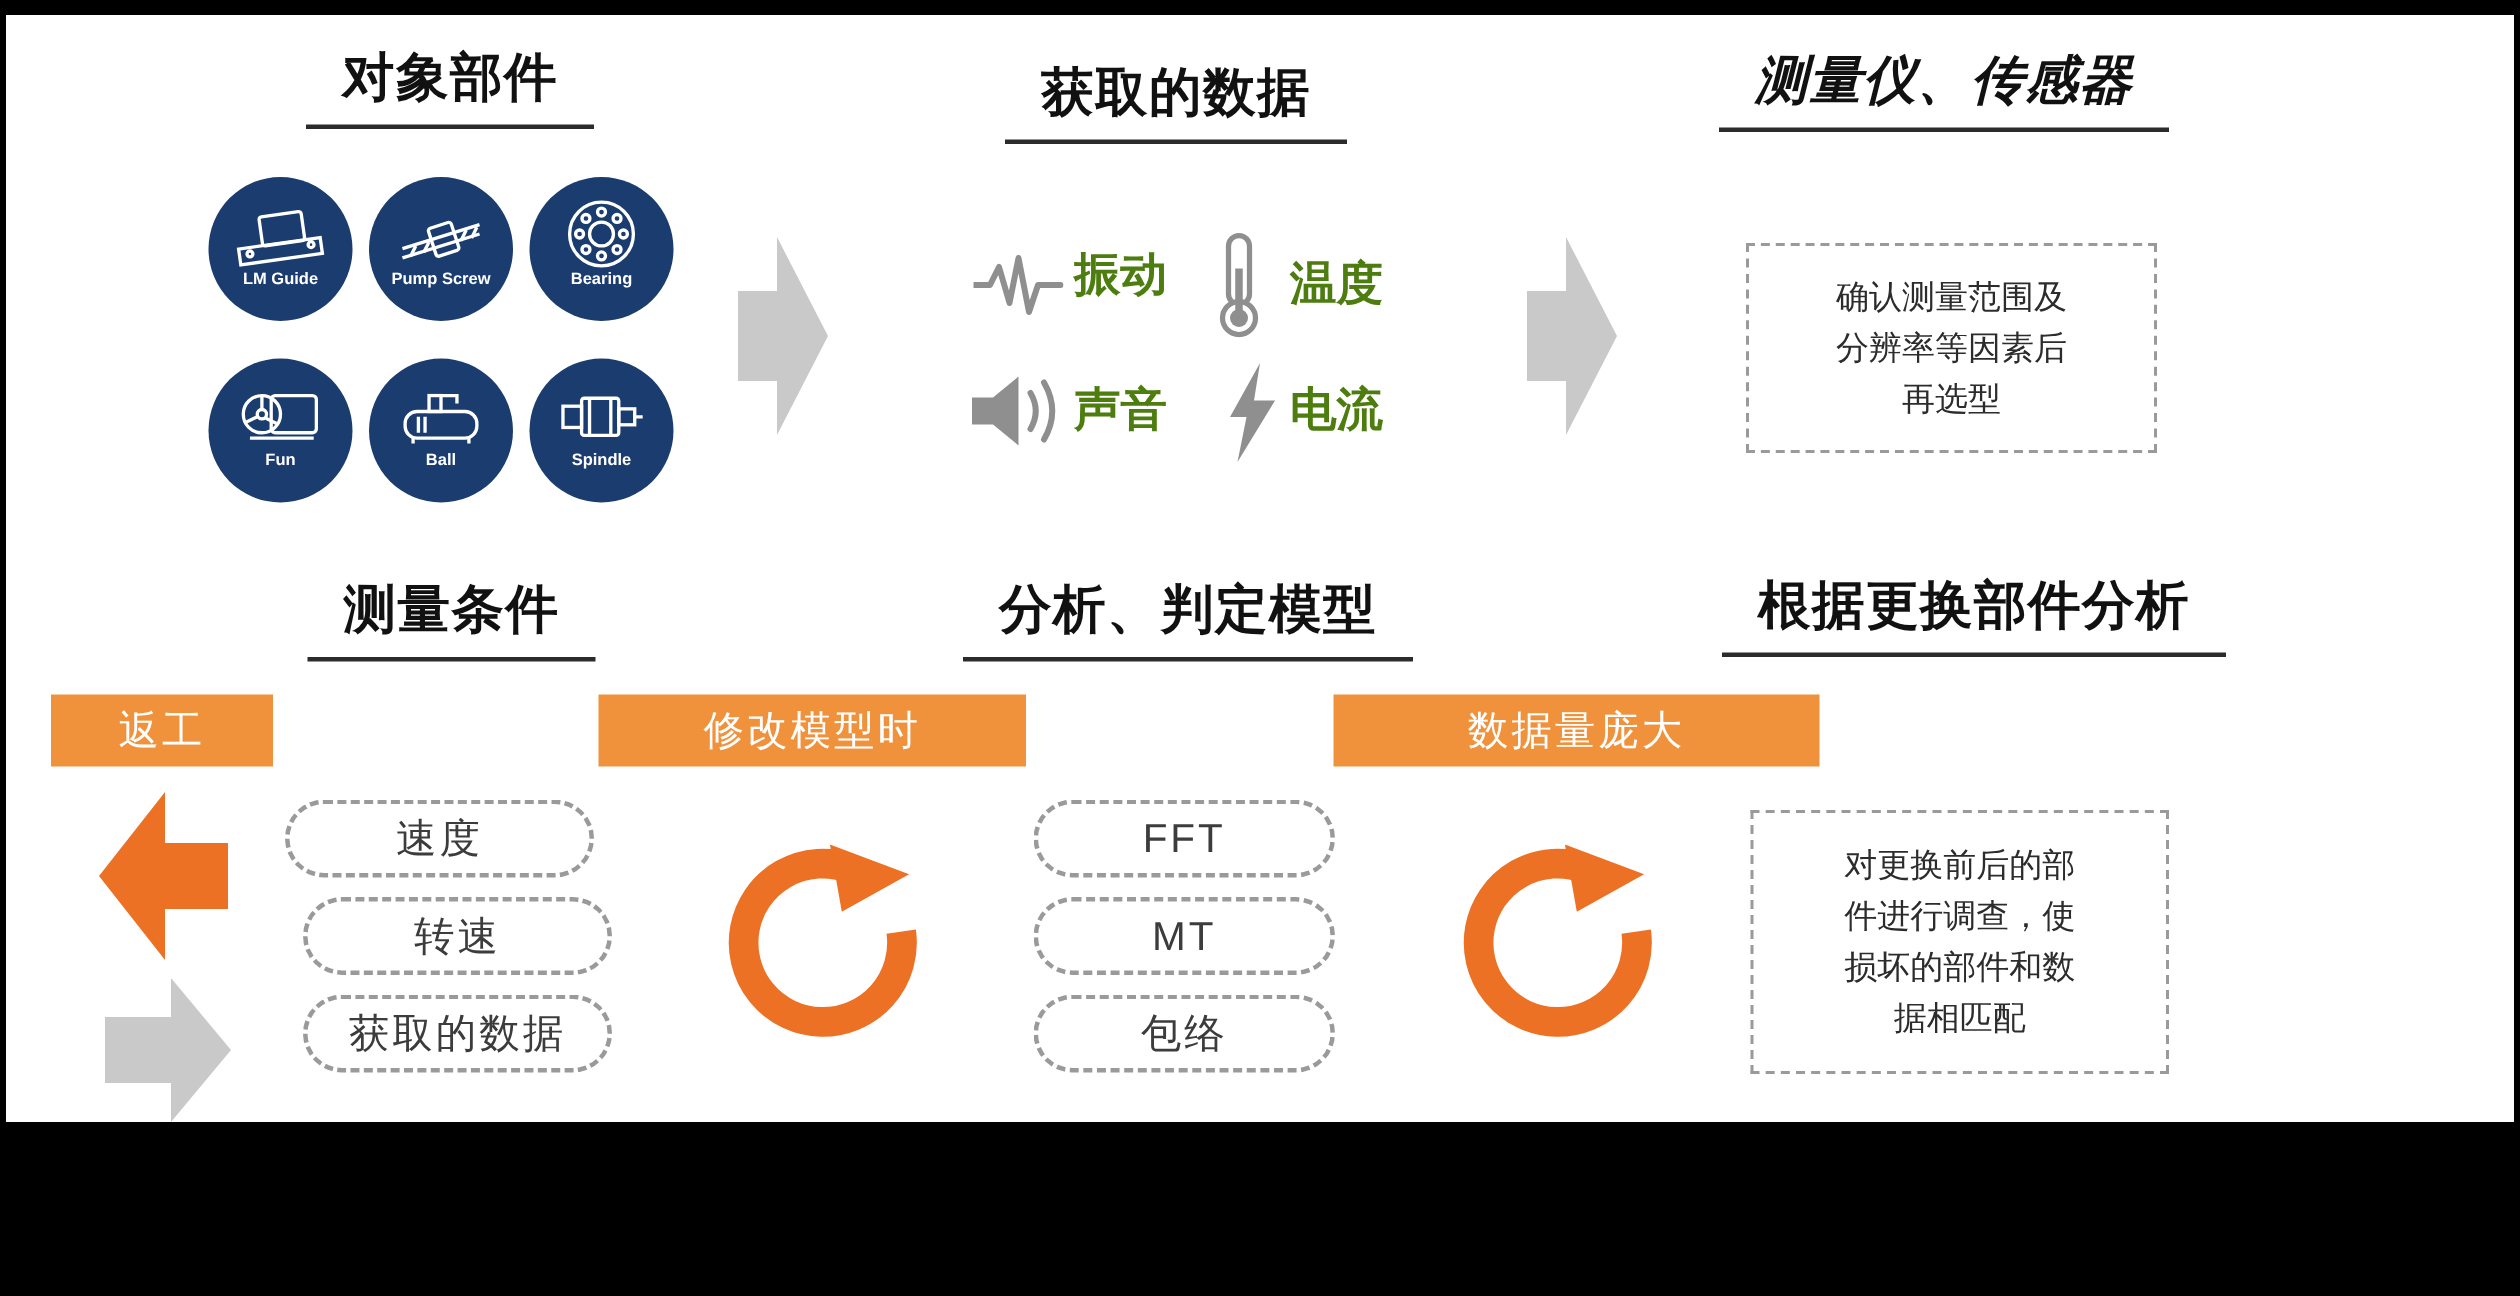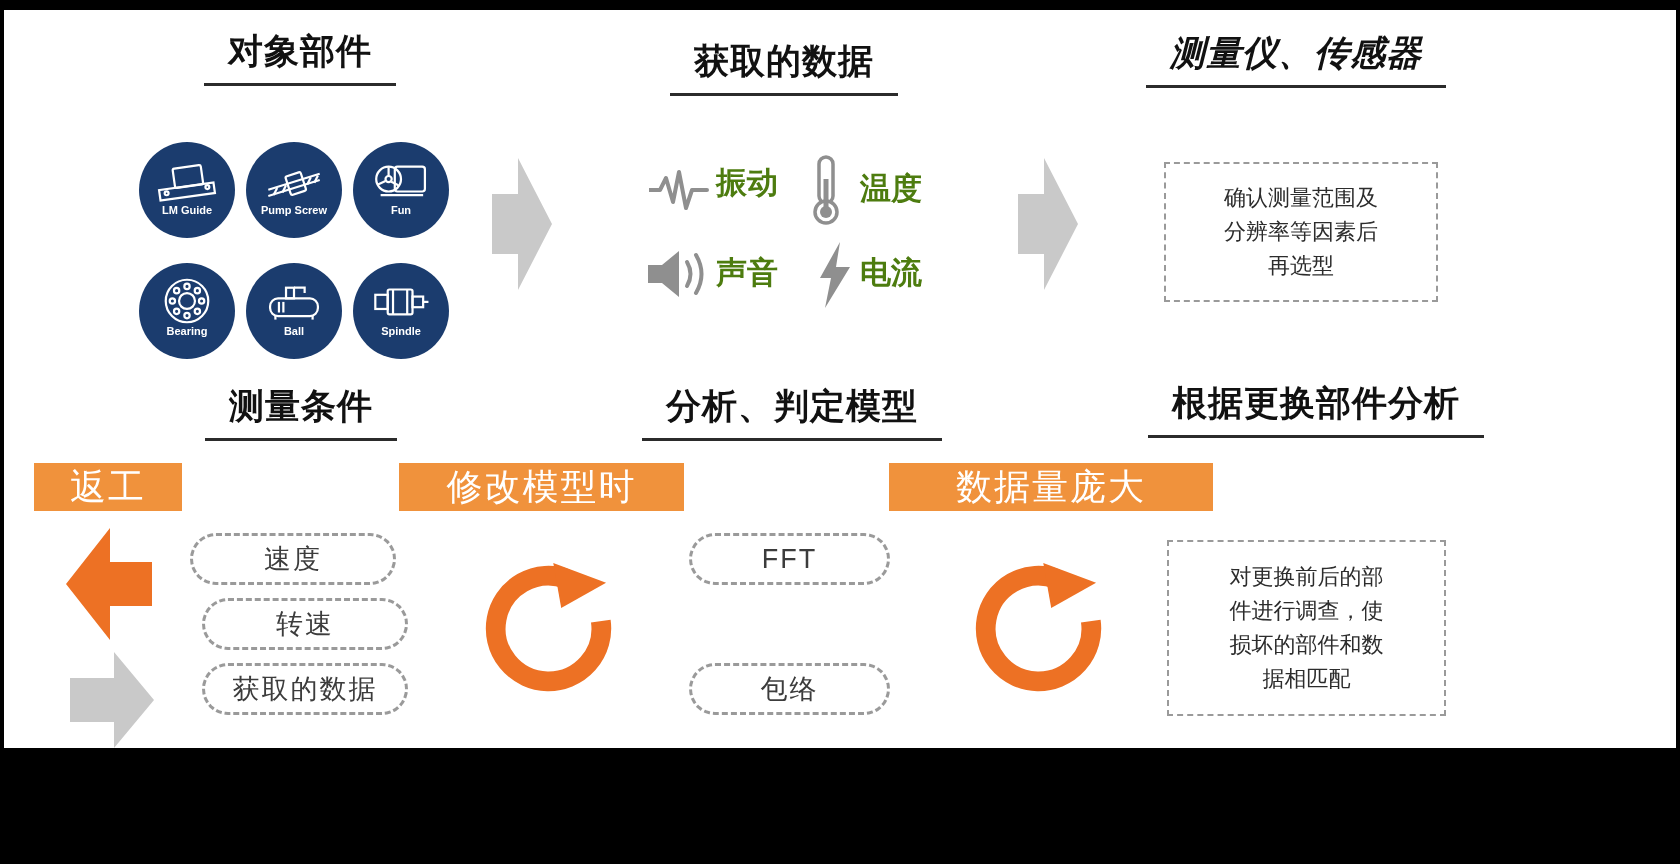--- a/index.html
+++ b/index.html
@@ -7,37 +7,37 @@
          font-family:"Liberation Sans","DejaVu Sans",sans-serif;}
   .panel{position:absolute;left:4px;right:4px;top:10px;height:738px;background:#ffffff;padding-left:36px;}
   .abs{position:absolute;}
 
   
   .heading{position:absolute;transform:translateX(-50%);font-size:35px;font-weight:bold;
            color:#111;letter-spacing:1px;border-bottom:3px solid #2b2b2b;
            padding:0 24px 8px 24px;white-space:nowrap;}
 
   
-  .parts-grid{position:absolute;left:135px;top:132px;width:320px;display:grid;
+  .parts-grid{position:absolute;left:135px;top:108px;width:320px;display:grid;
               grid-template-columns:repeat(3,96px);grid-column-gap:11px;grid-row-gap:25px;}
   .part-circle{width:96px;height:96px;border-radius:50%;background:#1b3c6e;position:relative;
                display:flex;flex-direction:column;align-items:center;justify-content:flex-start;}
   .part-circle svg{margin-top:12px;}
   .part-label{color:#ffffff;font-size:11px;font-weight:bold;margin-top:-2px;white-space:nowrap;}
 
   
   .data-label{position:absolute;font-size:31px;font-weight:bold;color:#4d7c0f;white-space:nowrap;}
 
   
   .dashed-box{position:absolute;border:2px dashed #9a9a9a;background:#fff;display:flex;
               align-items:center;justify-content:center;text-align:center;
               font-size:22px;color:#2c2c2c;line-height:1.55;white-space:pre-line;}
 
   
-  .orange-bar{position:absolute;height:48px;background:#f0923c;color:#ffffff;font-size:36px;
+  .orange-bar{position:absolute;height:48px;background:#f0923c;color:#ffffff;font-size:27px;
               display:flex;align-items:center;justify-content:center;letter-spacing:2px;}
 
   
   .pill{position:absolute;height:46px;border:3px dashed #9a9a9a;border-radius:26px;background:#fff;
         display:flex;align-items:center;justify-content:center;font-size:27px;color:#3c3c3c;
         letter-spacing:2px;}
 </style>
 </head>
 <body>
 
@@ -66,35 +66,20 @@
             <line x1="6" y1="40" x2="64" y2="22"></line>
             <line x1="6" y1="47" x2="64" y2="29"></line>
             <line x1="12" y1="46" x2="16" y2="38"></line>
               <line x1="22" y1="43" x2="26" y2="35"></line>
             <line x1="50" y1="34" x2="54" y2="26"></line>
               <line x1="58" y1="32" x2="62" y2="24"></line>
             <rect x="28" y="22" width="18" height="22" rx="2" transform="rotate(-18 37 33)"></rect>
           </g>
         </svg>
         <div class="part-label">Pump Screw</div>
-      </div>
-
-      <div class="part-circle">
-        <svg width="62" height="52" viewBox="0 0 70 58">
-          <g stroke="#fff" stroke-width="2.5" fill="none">
-            <rect x="28" y="14" width="34" height="28" rx="3"></rect>
-            <circle cx="21" cy="28" r="14"></circle>
-            <circle cx="21" cy="28" r="3.5"></circle>
-            <line x1="21" y1="14.5" x2="21" y2="24"></line>
-            <line x1="9" y1="34" x2="17.5" y2="30"></line>
-            <line x1="32" y1="35" x2="24" y2="31"></line>
-            <line x1="12" y1="46" x2="60" y2="46"></line>
-          </g>
-        </svg>
-        <div class="part-label">Fun</div>
       </div>
 
       <div class="part-circle">
         <svg width="62" height="52" viewBox="0 0 70 58">
           <g stroke="#fff" stroke-width="2.5" fill="none">
             <circle cx="35" cy="29" r="24"></circle>
             <circle cx="35" cy="29" r="9"></circle>
             <circle cx="35" cy="12.5" r="3"></circle>
               <circle cx="35" cy="45.5" r="3"></circle>
             <circle cx="18.5" cy="29" r="3"></circle>
@@ -104,20 +89,35 @@
             <circle cx="23.3" cy="40.7" r="3"></circle>
               <circle cx="46.7" cy="40.7" r="3"></circle>
           </g>
         </svg>
         <div class="part-label">Bearing</div>
       </div>
 
       <div class="part-circle">
         <svg width="62" height="52" viewBox="0 0 70 58">
           <g stroke="#fff" stroke-width="2.5" fill="none">
+            <rect x="28" y="14" width="34" height="28" rx="3"></rect>
+            <circle cx="21" cy="28" r="14"></circle>
+            <circle cx="21" cy="28" r="3.5"></circle>
+            <line x1="21" y1="14.5" x2="21" y2="24"></line>
+            <line x1="9" y1="34" x2="17.5" y2="30"></line>
+            <line x1="32" y1="35" x2="24" y2="31"></line>
+            <line x1="12" y1="46" x2="60" y2="46"></line>
+          </g>
+        </svg>
+        <div class="part-label">Fun</div>
+      </div>
+
+      <div class="part-circle">
+        <svg width="62" height="52" viewBox="0 0 70 58">
+          <g stroke="#fff" stroke-width="2.5" fill="none">
             <rect x="8" y="26" width="54" height="20" rx="9"></rect>
             <rect x="26" y="14" width="9" height="12"></rect>
             <path d="M35 14 h12 v6"></path>
             <line x1="14" y1="46" x2="14" y2="50"></line>
               <line x1="56" y1="46" x2="56" y2="50"></line>
             <line x1="18" y1="30" x2="18" y2="42"></line>
               <line x1="23" y1="30" x2="23" y2="42"></line>
           </g>
         </svg>
         <div class="part-label">Ball</div>
@@ -196,20 +196,21 @@
     <div class="pill" style="left:186px;top:523px;width:200px;">速度</div>
     <div class="pill" style="left:198px;top:588px;width:200px;">转速</div>
     <div class="pill" style="left:198px;top:653px;width:200px;">获取的数据</div>
 
     <svg class="abs" style="left:478px;top:553px;" width="132" height="132" viewBox="0 0 100 100">
       <path d="M 64 12 A 40 40 0 1 0 90 44" fill="none" stroke="#ed7124" stroke-width="15"></path>
       <polygon points="54,0 94,15 60,34" fill="#ed7124"></polygon>
     </svg>
 
     <div class="pill" style="left:685px;top:523px;width:195px;">FFT</div>
+    <div class="pill" style="left:685px;top:588px;width:195px;">MT</div>
     <div class="pill" style="left:685px;top:653px;width:195px;">包络</div>
 
     <svg class="abs" style="left:968px;top:553px;" width="132" height="132" viewBox="0 0 100 100">
       <path d="M 64 12 A 40 40 0 1 0 90 44" fill="none" stroke="#ed7124" stroke-width="15"></path>
       <polygon points="54,0 94,15 60,34" fill="#ed7124"></polygon>
     </svg>
 
     <div class="dashed-box" style="left:1163px;top:530px;width:275px;height:172px;">对更换前后的部
 件进行调查，使
 损坏的部件和数

